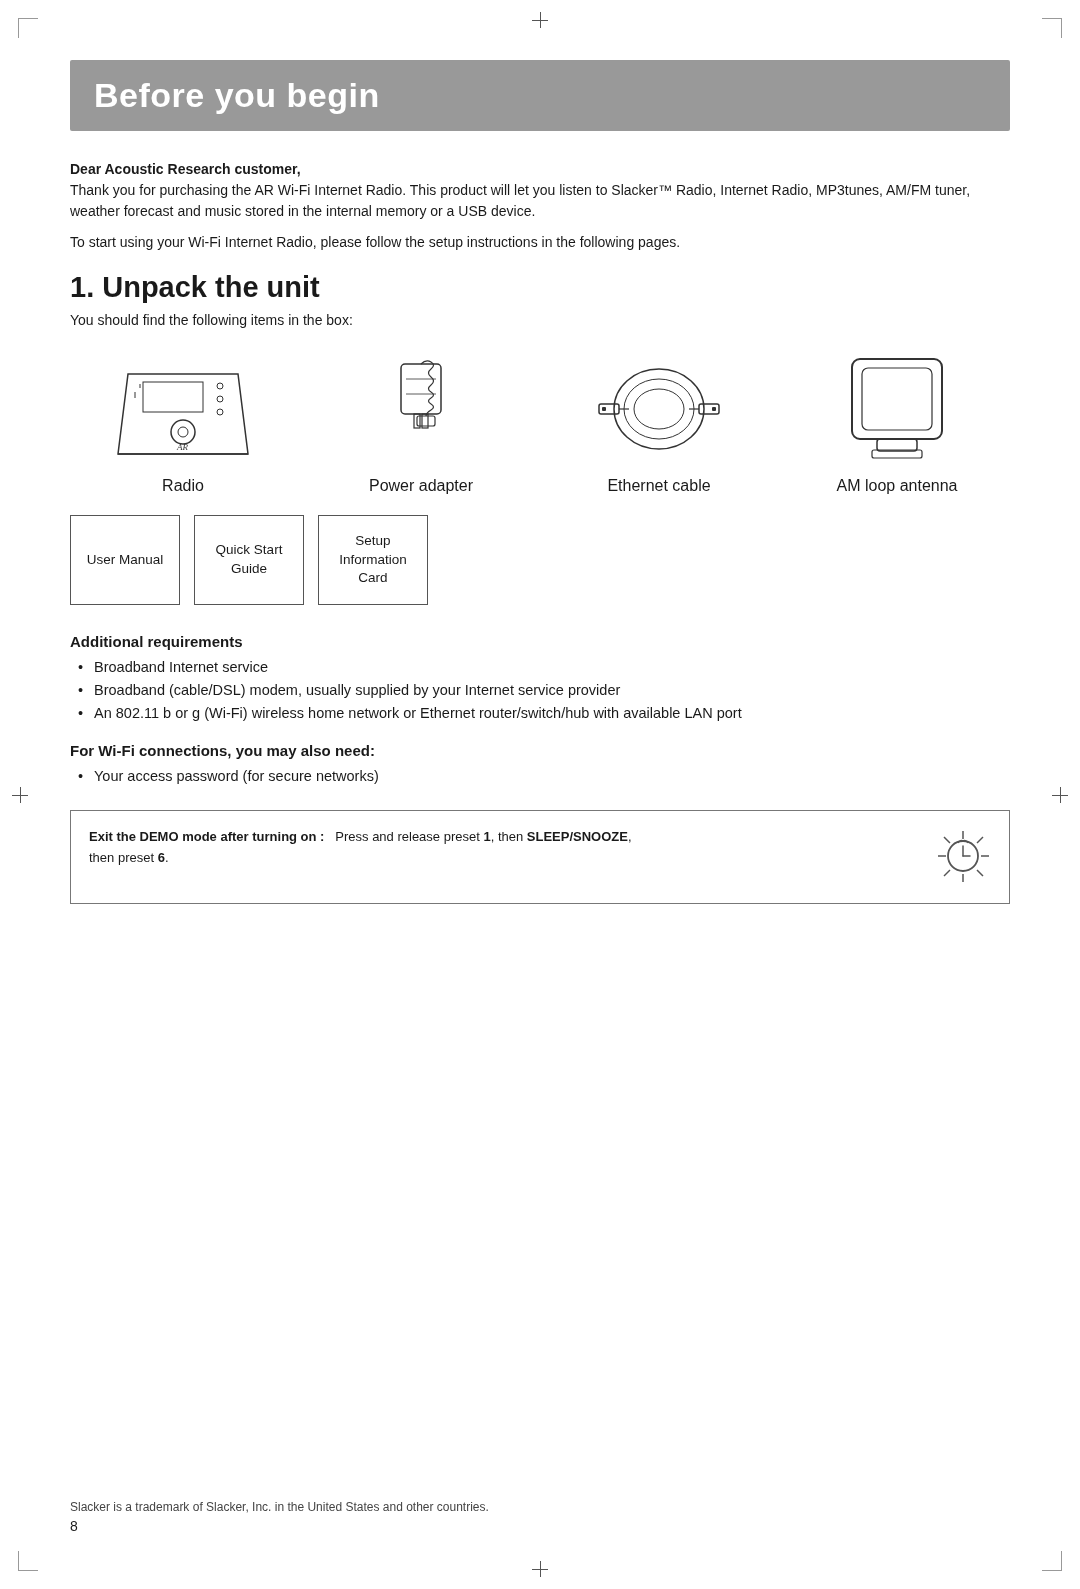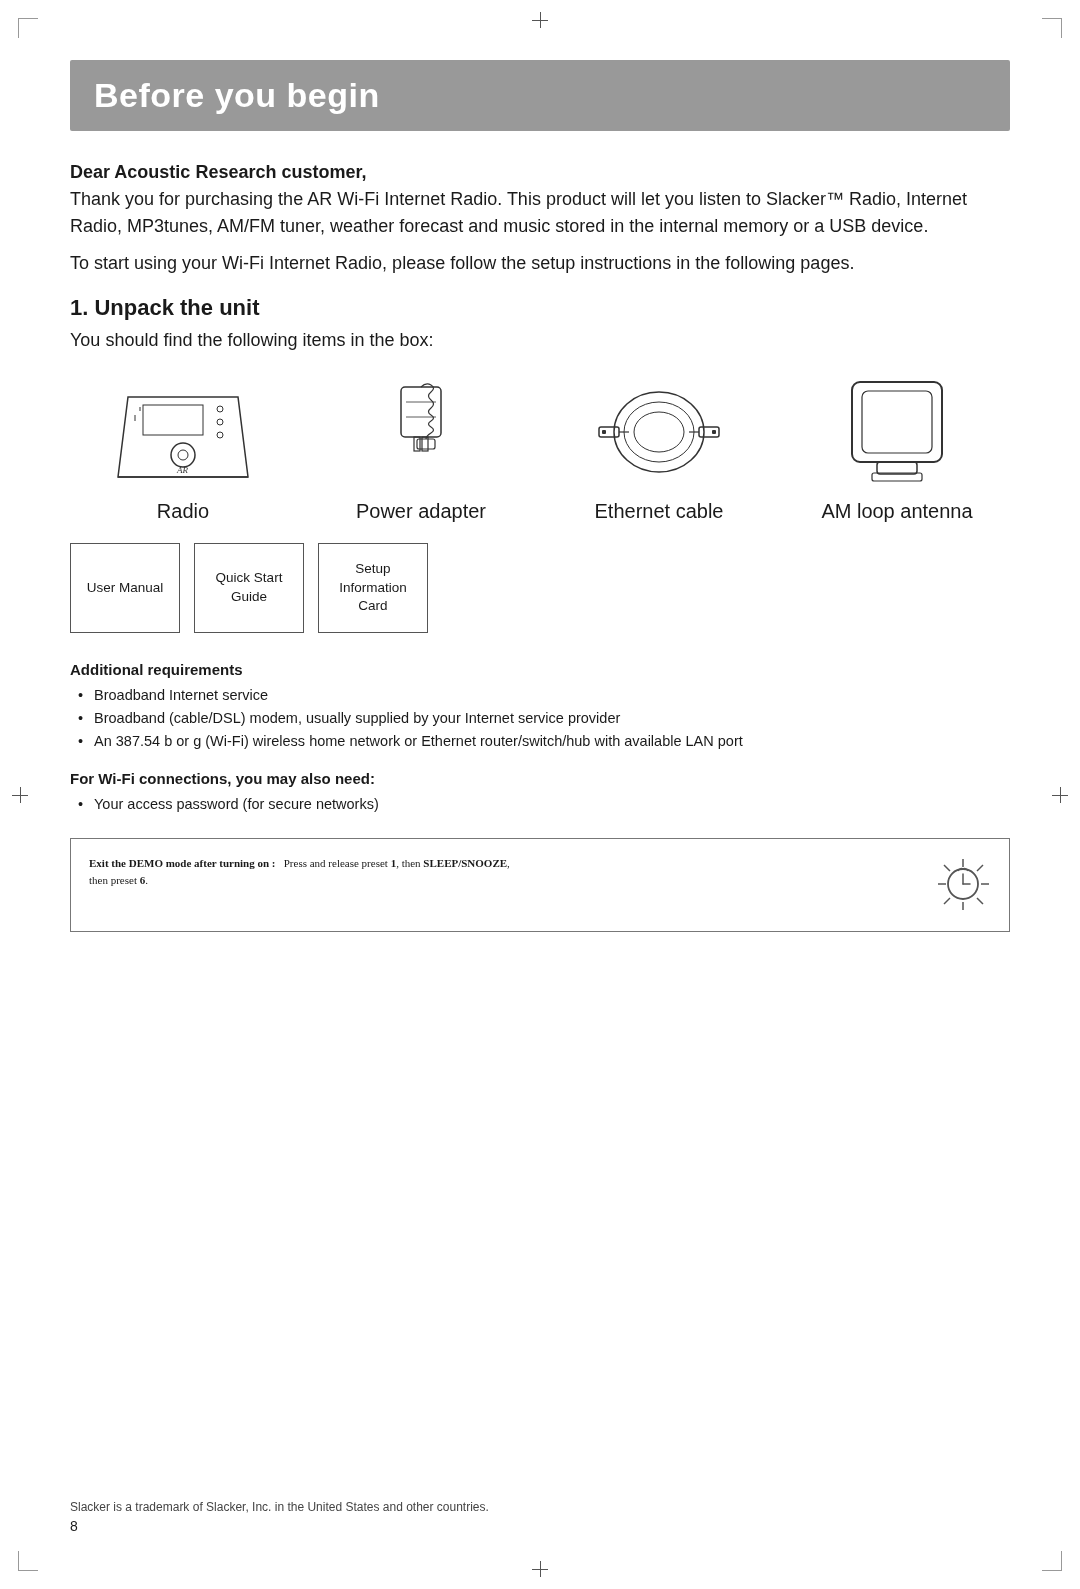--- a/index.html
+++ b/index.html
@@ -64,34 +64,34 @@
     }
     .title-banner h1 {
       font-size: 34px;
       font-weight: bold;
       color: #ffffff;
       letter-spacing: 0.5px;
     }
 
     
     .section-heading {
-      font-size: 22px;
+      font-size: 29px;
       font-weight: bold;
       margin-bottom: 6px;
       color: #1a1a1a;
     }
 
     .subsection-heading {
       font-weight: bold;
       margin-bottom: 6px;
       font-size: 15px;
     }
 
     .body-text {
-      font-size: 18px;
+      font-size: 14px;
       line-height: 1.5;
       margin-bottom: 10px;
       color: #1a1a1a;
     }
 
     .intro-block {
       margin-bottom: 18px;
     }
 
     
@@ -119,21 +119,21 @@
     .item-image {
       width: 130px;
       height: 120px;
       display: flex;
       align-items: center;
       justify-content: center;
       margin-bottom: 8px;
     }
 
     .item-label {
-      font-size: 20px;
+      font-size: 16px;
       text-align: center;
       color: #1a1a1a;
     }
 
     
     .docs-row {
       display: flex;
       gap: 14px;
       margin-bottom: 26px;
       align-items: stretch;
@@ -186,23 +186,22 @@
       margin-top: 10px;
       margin-bottom: 30px;
       display: flex;
       align-items: flex-start;
       gap: 16px;
       background: #fff;
     }
 
     .demo-text {
       flex: 1;
-      font-size: 11px;
+      font-size: 13px;
       line-height: 1.6;
-      font-family: Liberation Serif, serif;
     }
 
     .demo-icon {
       width: 55px;
       flex-shrink: 0;
       margin-top: 2px;
     }
 
     
     .footer {
@@ -358,21 +357,21 @@
       </div>
     </div>
 
   </div>
 
   <div class="requirements-section">
     <p class="subsection-heading">Additional requirements</p>
     <ul class="bullet-list">
       <li>Broadband Internet service</li>
       <li>Broadband (cable/DSL) modem, usually supplied by your Internet service provider</li>
-      <li>An 387.54 b or g (Wi-Fi) wireless home network or Ethernet router/switch/hub with available LAN port</li>
+      <li>An 802.11 b or g (Wi-Fi) wireless home network or Ethernet router/switch/hub with available LAN port</li>
     </ul>
 
     <p class="subsection-heading" style="margin-top:16px;">For Wi-Fi connections, you may also need:</p>
     <ul class="bullet-list">
       <li>Your access password (for secure networks)</li>
     </ul>
   </div>
 
   <div class="demo-box">
     <div class="demo-text">

